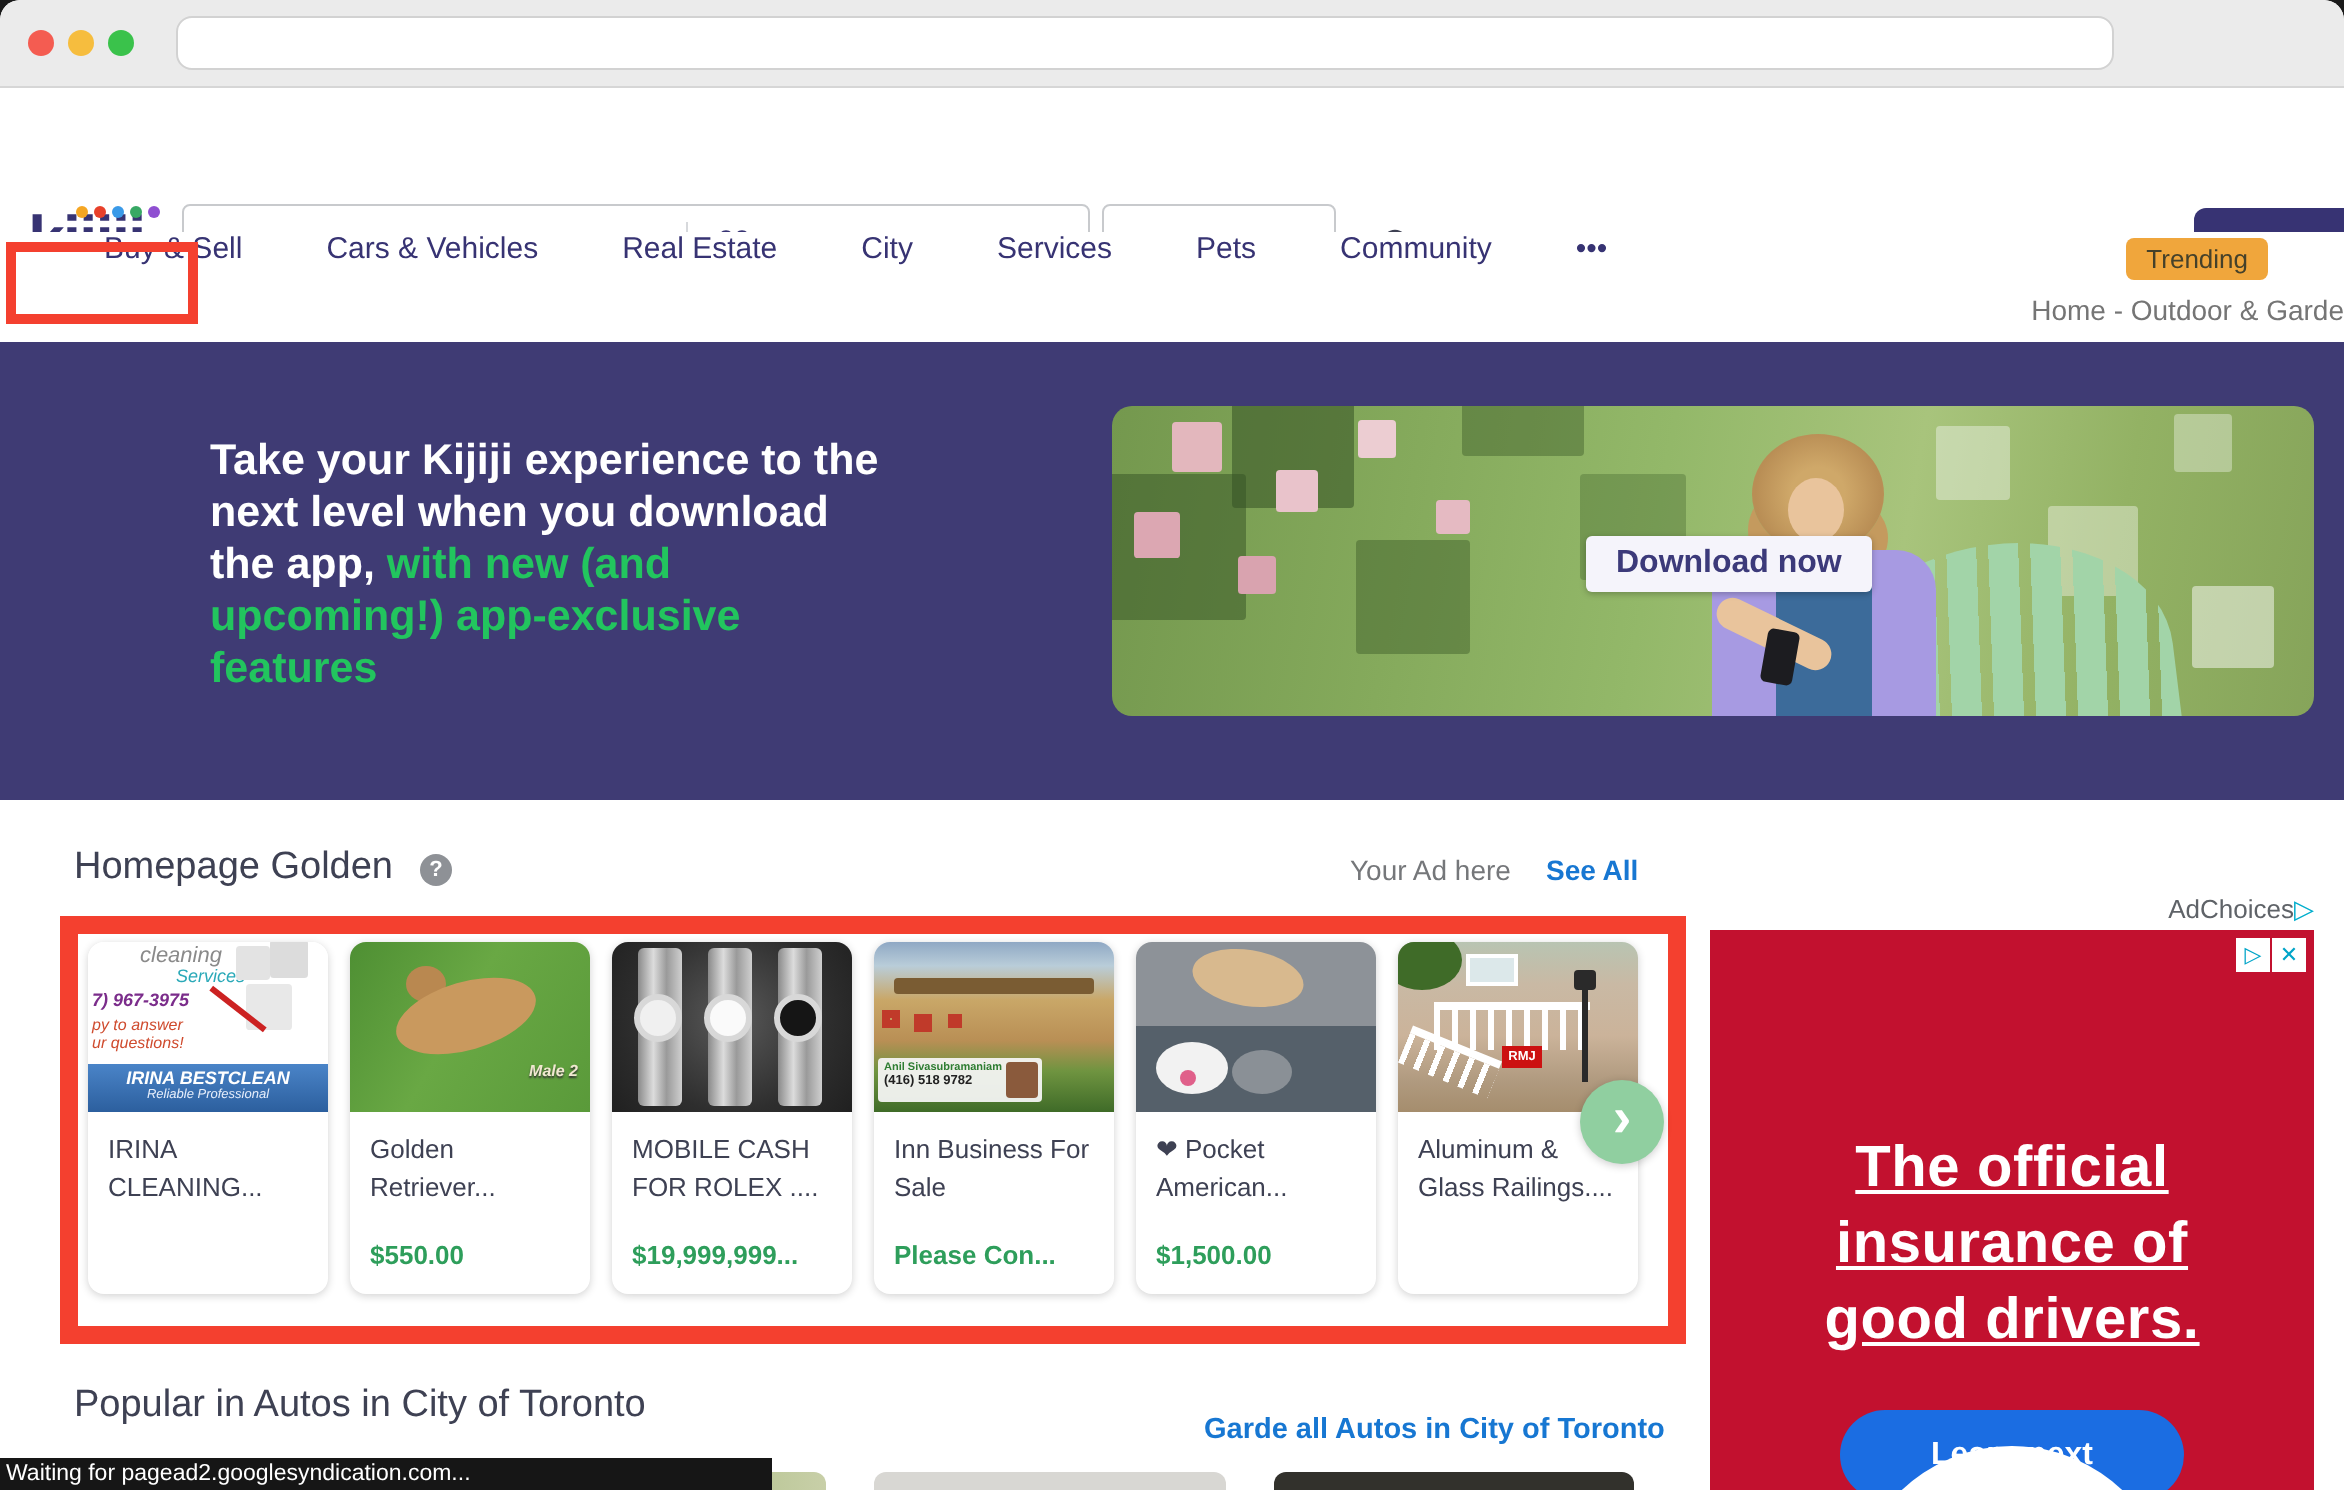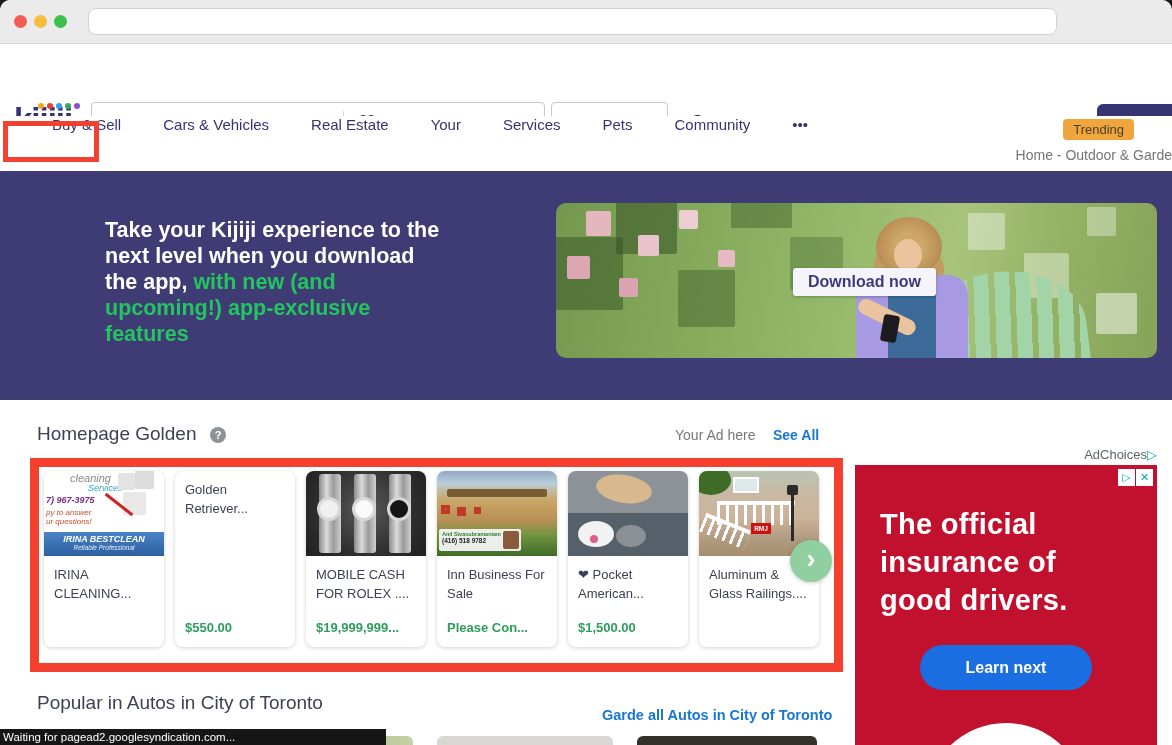--- a/index.html
+++ b/index.html
@@ -104,21 +104,21 @@
   .c6 .win{position:absolute;left:34px;top:6px;width:26px;height:16px;background:#dce8ea;border:2px solid #fff;}
   .c6 .rail{position:absolute;left:18px;top:30px;width:78px;height:24px;background:repeating-linear-gradient(90deg,#fff 0 3px,rgba(0,0,0,0) 3px 9px);border-top:4px solid #fff;}
   .c6 .rail2{position:absolute;left:2px;top:50px;width:48px;height:20px;background:repeating-linear-gradient(90deg,#fff 0 3px,rgba(0,0,0,0) 3px 8px);border-top:4px solid #fff;transform:rotate(22deg);}
   .c6 .lamp{position:absolute;left:92px;top:22px;width:3px;height:48px;background:#2a2a2a;}
   .c6 .lh{position:absolute;left:88px;top:14px;width:11px;height:10px;background:#2a2a2a;border-radius:2px;}
   .c6 .rmj{position:absolute;left:52px;top:52px;width:20px;height:11px;background:#cc1111;color:#fff;font-size:6.5px;font-weight:bold;text-align:center;line-height:11px;}
   
   .ad{position:absolute;left:855px;top:465px;width:302px;height:280px;background:#c2112f;overflow:hidden;cursor:pointer;}
   .ad-icons{position:absolute;top:4px;right:4px;display:flex;gap:1px;}
   .ad-icons span{width:17px;height:17px;background:#fff;color:#00a4c8;font-size:11px;display:flex;align-items:center;justify-content:center;cursor:pointer;}
-  .ad-h{margin:40px auto 0;width:252px;color:#fff;font-size:29px;line-height:38px;font-weight:600;letter-spacing:.3px;}
+  .ad-h{margin:100px auto 0;width:252px;text-align:center;color:#fff;font-size:29px;line-height:38px;font-weight:600;letter-spacing:.3px;text-decoration:underline;}
   .ad-cta{display:block;margin:26px auto 0;width:172px;height:45px;background:#1b6de2;border:none;border-radius:24px;color:#fff;font-size:16px;font-weight:bold;cursor:pointer;}
   .ad-circle{position:absolute;left:50%;top:258px;transform:translateX(-50%);width:160px;height:160px;background:#fff;border-radius:50%;}
   
   .a-title{position:absolute;left:37px;top:692px;font-size:19px;font-weight:500;color:#3e4153;text-align:center;}
   .a-link{position:absolute;left:602px;top:707px;font-size:14.5px;font-weight:bold;color:#1777d2;cursor:pointer;}
   .thumbs{position:absolute;left:0;top:736px;width:843px;height:9px;}
   .thumbs div{position:absolute;top:0;height:12px;border-radius:6px 6px 0 0;cursor:pointer;}
   .th1{left:37px;width:176px;background:#cfd3cf;}
   .th2{left:237px;width:176px;background:linear-gradient(90deg,#8aa06a,#b5c490 70%,#c8cfa8);}
   .th3{left:437px;width:176px;background:#d8d7d3;}
@@ -182,21 +182,21 @@
     <span class="fr">FR</span>
     <span class="auth"><span class="lnk">Register</span><span> or </span><span class="lnk">Sign In</span></span>
     <div class="postad">Post ad</div>
   </div>
 
   <div class="nav">
     <div class="nav-items">
       <span>Buy &amp; Sell</span>
       <span>Cars &amp; Vehicles</span>
       <span>Real Estate</span>
-      <span>Your</span>
+      <span>City</span>
       <span>Services</span>
       <span>Pets</span>
       <span>Community</span>
       <span>•••</span>
     </div>
     <div class="ann1"></div>
     <span class="trend-badge">Trending</span>
     <span class="trend-link">Home - Outdoor &amp; Garde</span>
   </div>
 
@@ -234,20 +234,25 @@
         <span class="vac"></span>
         <span class="bar">
             <span class="b1">IRINA BESTCLEAN</span>
             <span class="b2">Reliable Professional</span>
           </span>
       </div>
       <div class="ct">IRINA CLEANING...</div>
       <div class="cp"></div>
     </div>
     <div class="card">
+      <div class="ci c2">
+        <span class="head"></span>
+        <span class="pup"></span>
+        <span class="tag">Male 2</span>
+      </div>
       <div class="ct">Golden Retriever...</div>
       <div class="cp">$550.00</div>
     </div>
     <div class="card">
       <div class="ci c3">
         <span class="w w1"></span>
           <span class="w w2"></span>
           <span class="w w3"></span>
         <span class="f f1"></span>
           <span class="f f2"></span>

